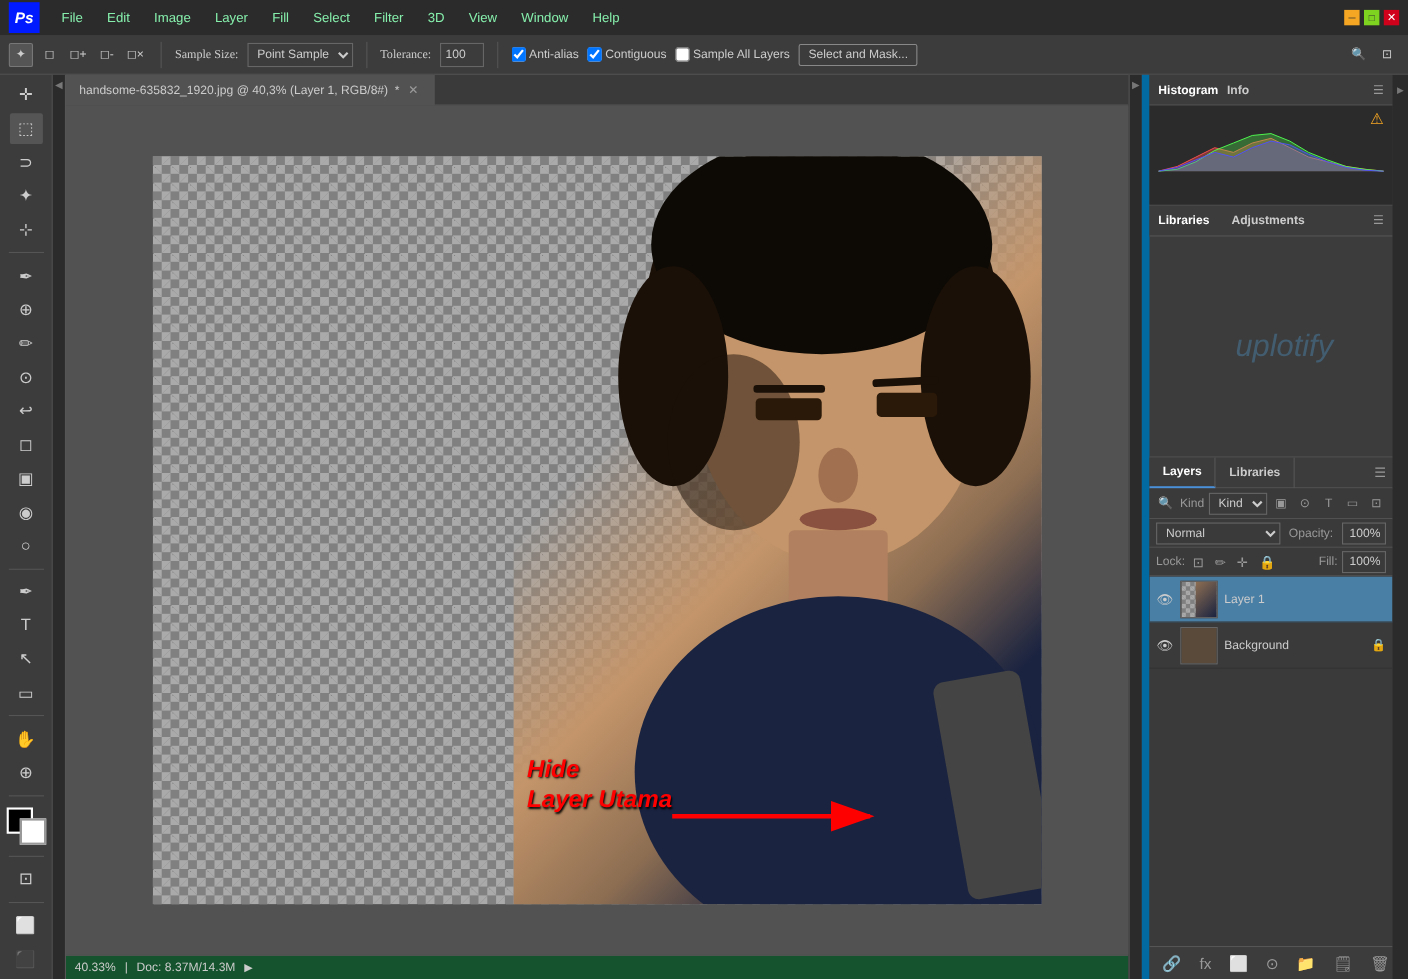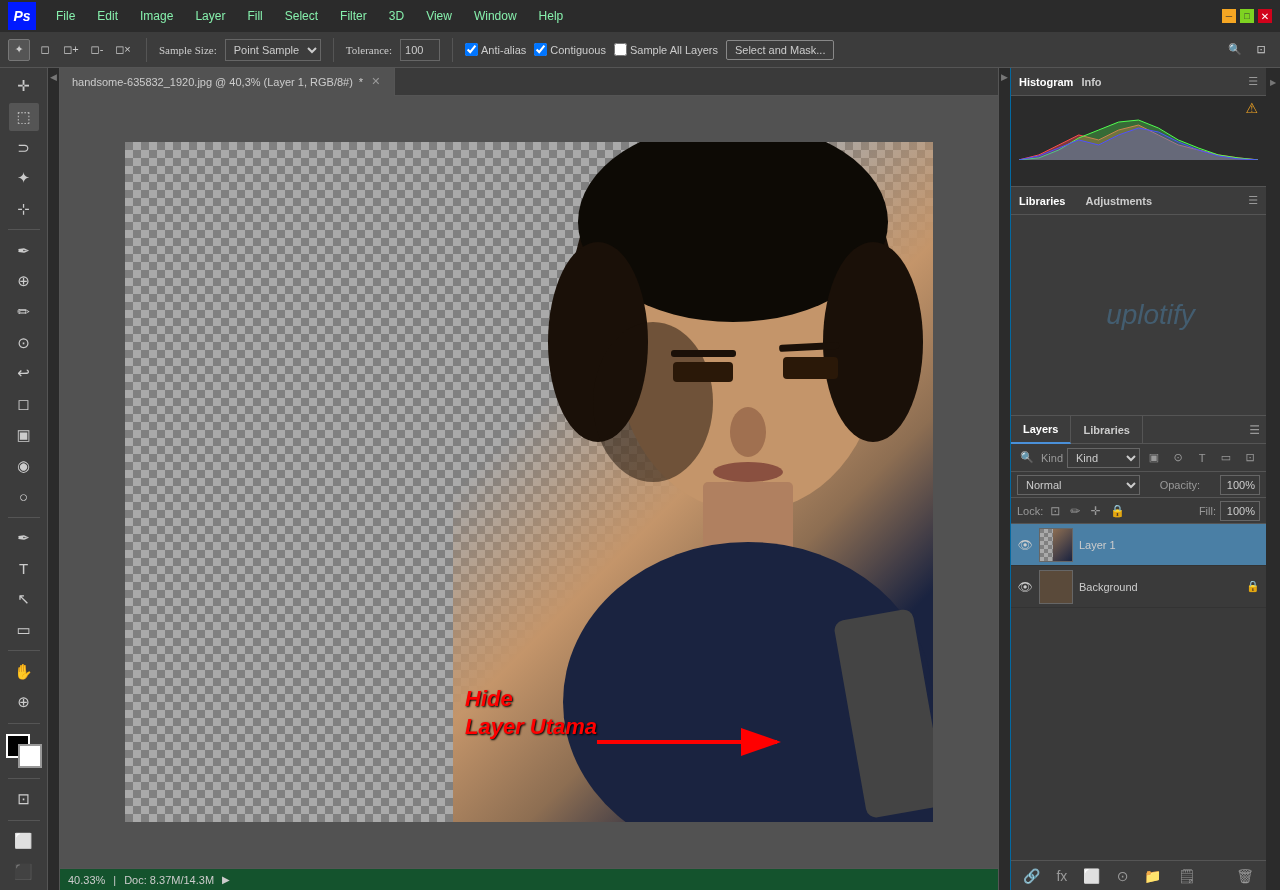--- a/index.html
+++ b/index.html
@@ -260,23 +260,23 @@
       color: #ff0000;
       font-size: 22px;
       font-weight: bold;
       font-style: italic;
       text-shadow: 1px 1px 2px #000;
       line-height: 1.3;
     }
 
     
     .right-panel {
-      width: 256px;
+      width: 228px;
       background: #3c3c3c;
-      border-left: 1px solid #0369a1;
+      border-left: 7px solid #0369a1;
       display: flex;
       flex-direction: column;
     }
 
     
     .panel-section {
       border-bottom: 1px solid #555;
     }
     .panel-header {
       height: 28px;
@@ -390,21 +390,21 @@
       flex: 1;
     }
 
     
     .layer-blend-row {
       height: 26px;
       background: #3a3a3a;
       display: flex;
       align-items: center;
       padding: 0 6px;
-      gap: 20px;
+      gap: 8px;
       border-bottom: 1px solid #555;
     }
     .blend-select {
       background: #3a3a3a;
       border: 1px solid #666;
       color: #ccc;
       font-size: 11px;
       padding: 1px 4px;
       height: 20px;
       flex: 1;

